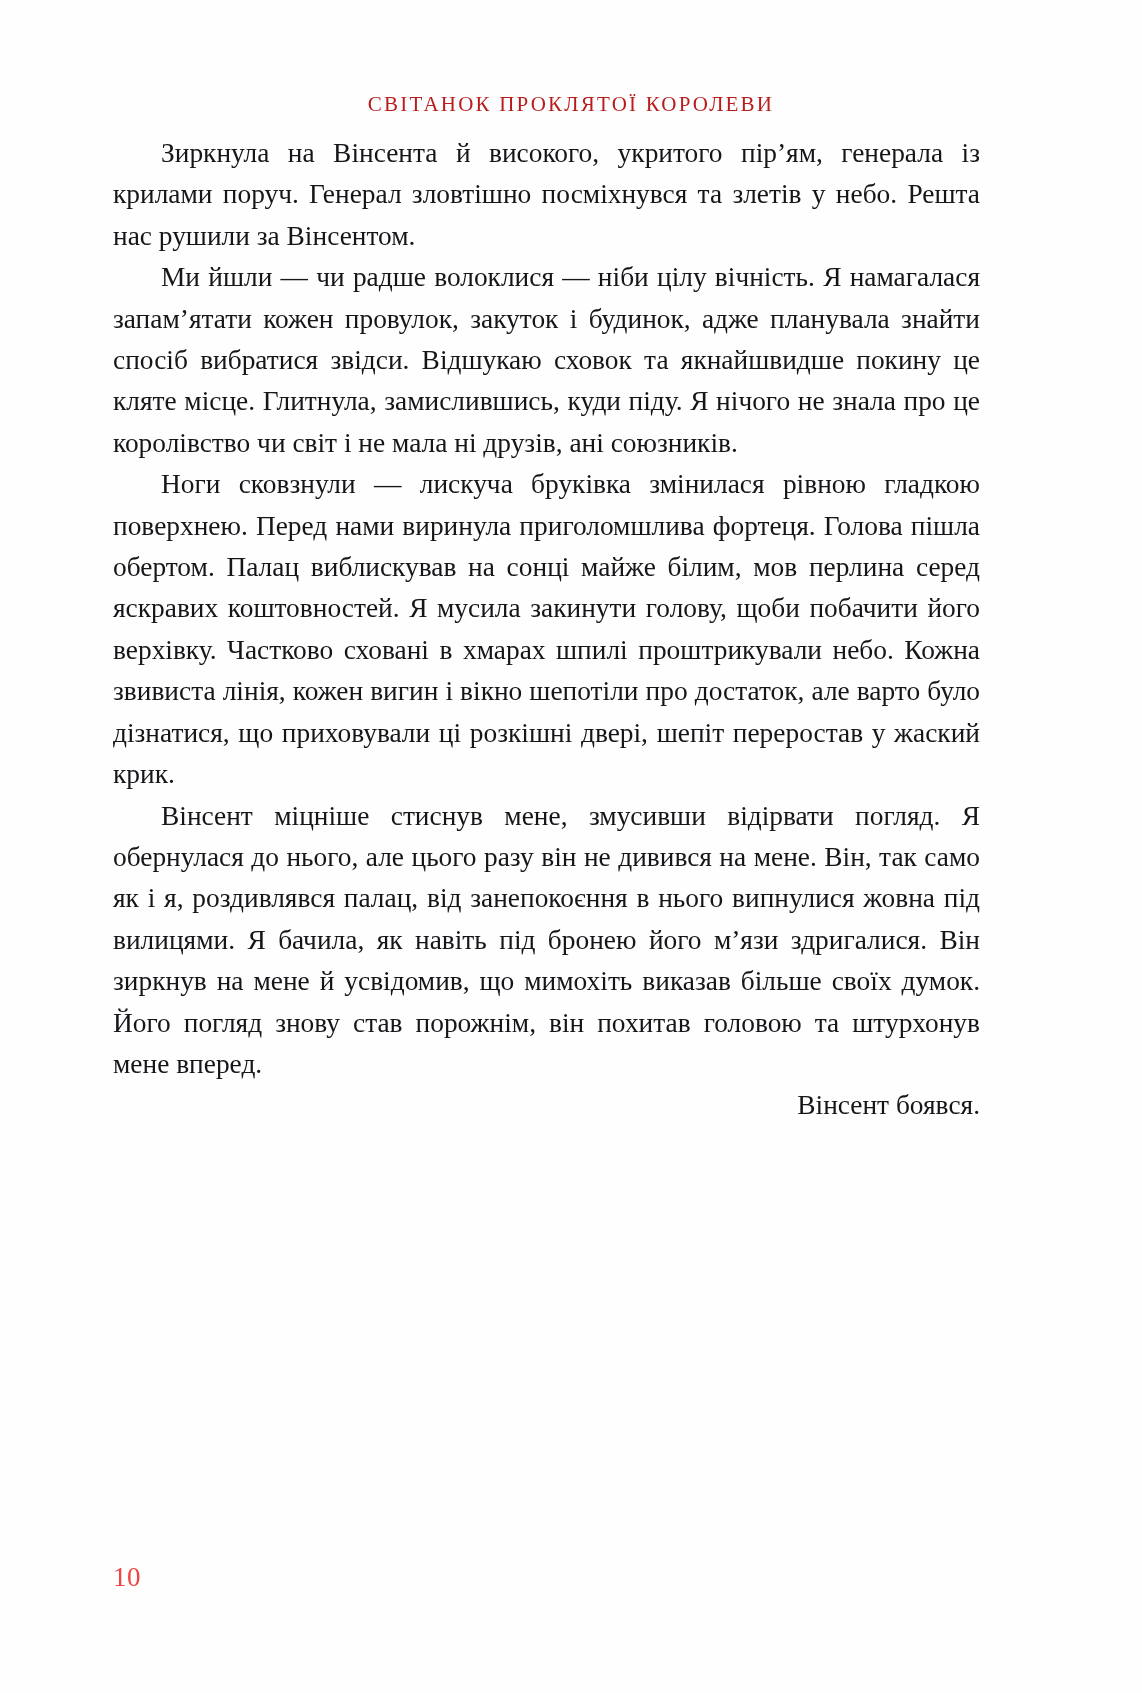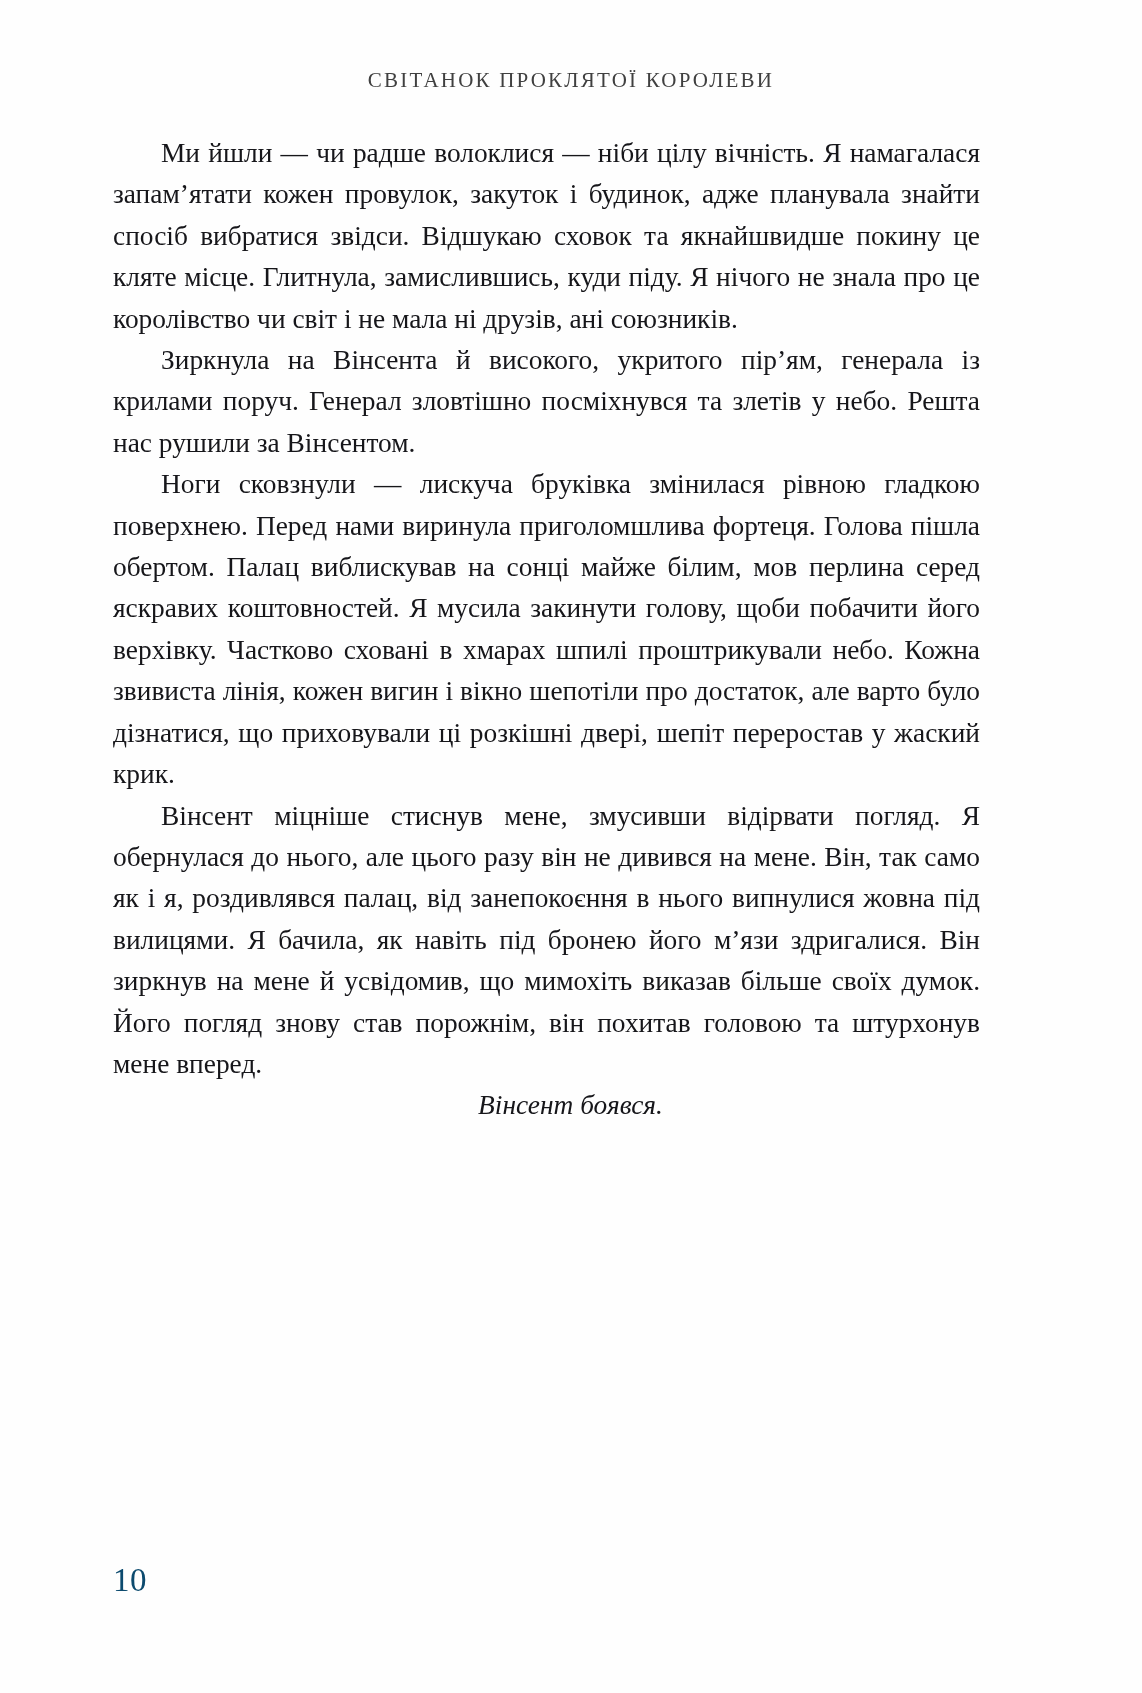--- a/index.html
+++ b/index.html
@@ -11,28 +11,28 @@
     position: relative;
     width: 1142px;
     height: 1693px;
     margin: 0 auto;
     background: #fefefe;
     box-sizing: border-box;
     overflow: hidden;
   }
   .running-header {
     position: absolute;
-    top: 68px;
+    top: 92px;
     left: 0;
     right: 0;
     text-align: center;
     font-family: "Liberation Serif", "DejaVu Serif", serif;
     font-size: 21px;
     letter-spacing: 2.2px;
-    color: #404040;
+    color: #b91c1c;
     font-variant: small-caps;
     text-transform: uppercase;
     white-space: nowrap;
   }
   .text-block {
     position: absolute;
     top: 133px;
     left: 113px;
     width: 867px;
     font-family: "Liberation Serif", "DejaVu Serif", serif;
@@ -42,43 +42,42 @@
     text-align: justify;
     text-justify: inter-word;
     hyphens: manual;
   }
   .text-block p {
     margin: 0;
     text-indent: 48px;
     text-align: justify;
   }
   .text-block p:last-child {
-    text-align: center;
-    font-style: italic;
+    text-align: right;
   }
   .page-number {
     position: absolute;
     left: 113px;
     top: 1562px;
     font-family: "Liberation Serif", "DejaVu Serif", serif;
-    font-size: 33px;
-    color: #0c4a6e;
+    font-size: 27px;
+    color: #ef4444;
     letter-spacing: 0.5px;
   }
 </style>
 </head>
 <body>
 
 <div class="page">
 
   <div class="running-header">Світанок проклятої королеви</div>
 
   <div class="text-block">
+    <p>Зиркнула на Вінсента й високого, укритого пір’ям, генерала із крилами поруч. Генерал зловтішно посміхнувся та злетів у небо. Решта нас рушили за Вінсентом.</p>
     <p>Ми йшли — чи радше волоклися — ніби цілу вічність. Я намагалася запам’ятати кожен провулок, закуток і будинок, адже планувала знайти спосіб вибратися звідси. Відшукаю сховок та якнайшвидше покину це кляте місце. Глитнула, замислившись, куди піду. Я нічого не знала про це королівство чи світ і не мала ні друзів, ані союзників.</p>
-    <p>Зиркнула на Вінсента й високого, укритого пір’ям, генерала із крилами поруч. Генерал зловтішно посміхнувся та злетів у небо. Решта нас рушили за Вінсентом.</p>
     <p>Ноги сковзнули — лискуча бруківка змінилася рівною гладкою поверхнею. Перед нами виринула приголомшлива фортеця. Голова пішла обертом. Палац виблискував на сонці майже білим, мов перлина серед яскравих коштовностей. Я мусила закинути голову, щоби побачити його верхівку. Частково сховані в хмарах шпилі проштрикували небо. Кожна звивиста лінія, кожен вигин і вікно шепотіли про достаток, але варто було дізнатися, що приховували ці розкішні двері, шепіт переростав у жаский крик.</p>
     <p>Вінсент міцніше стиснув мене, змусивши відірвати погляд. Я обернулася до нього, але цього разу він не дивився на мене. Він, так само як і я, роздивлявся палац, від занепокоєння в нього випнулися жовна під вилицями. Я бачила, як навіть під бронею його м’язи здригалися. Він зиркнув на мене й усвідомив, що мимохіть виказав більше своїх думок. Його погляд знову став порожнім, він похитав головою та штурхонув мене вперед.</p>
     <p>Вінсент боявся.</p>
   </div>
 
   <div class="page-number">10</div>
 
 </div>
 
 </body></html>

